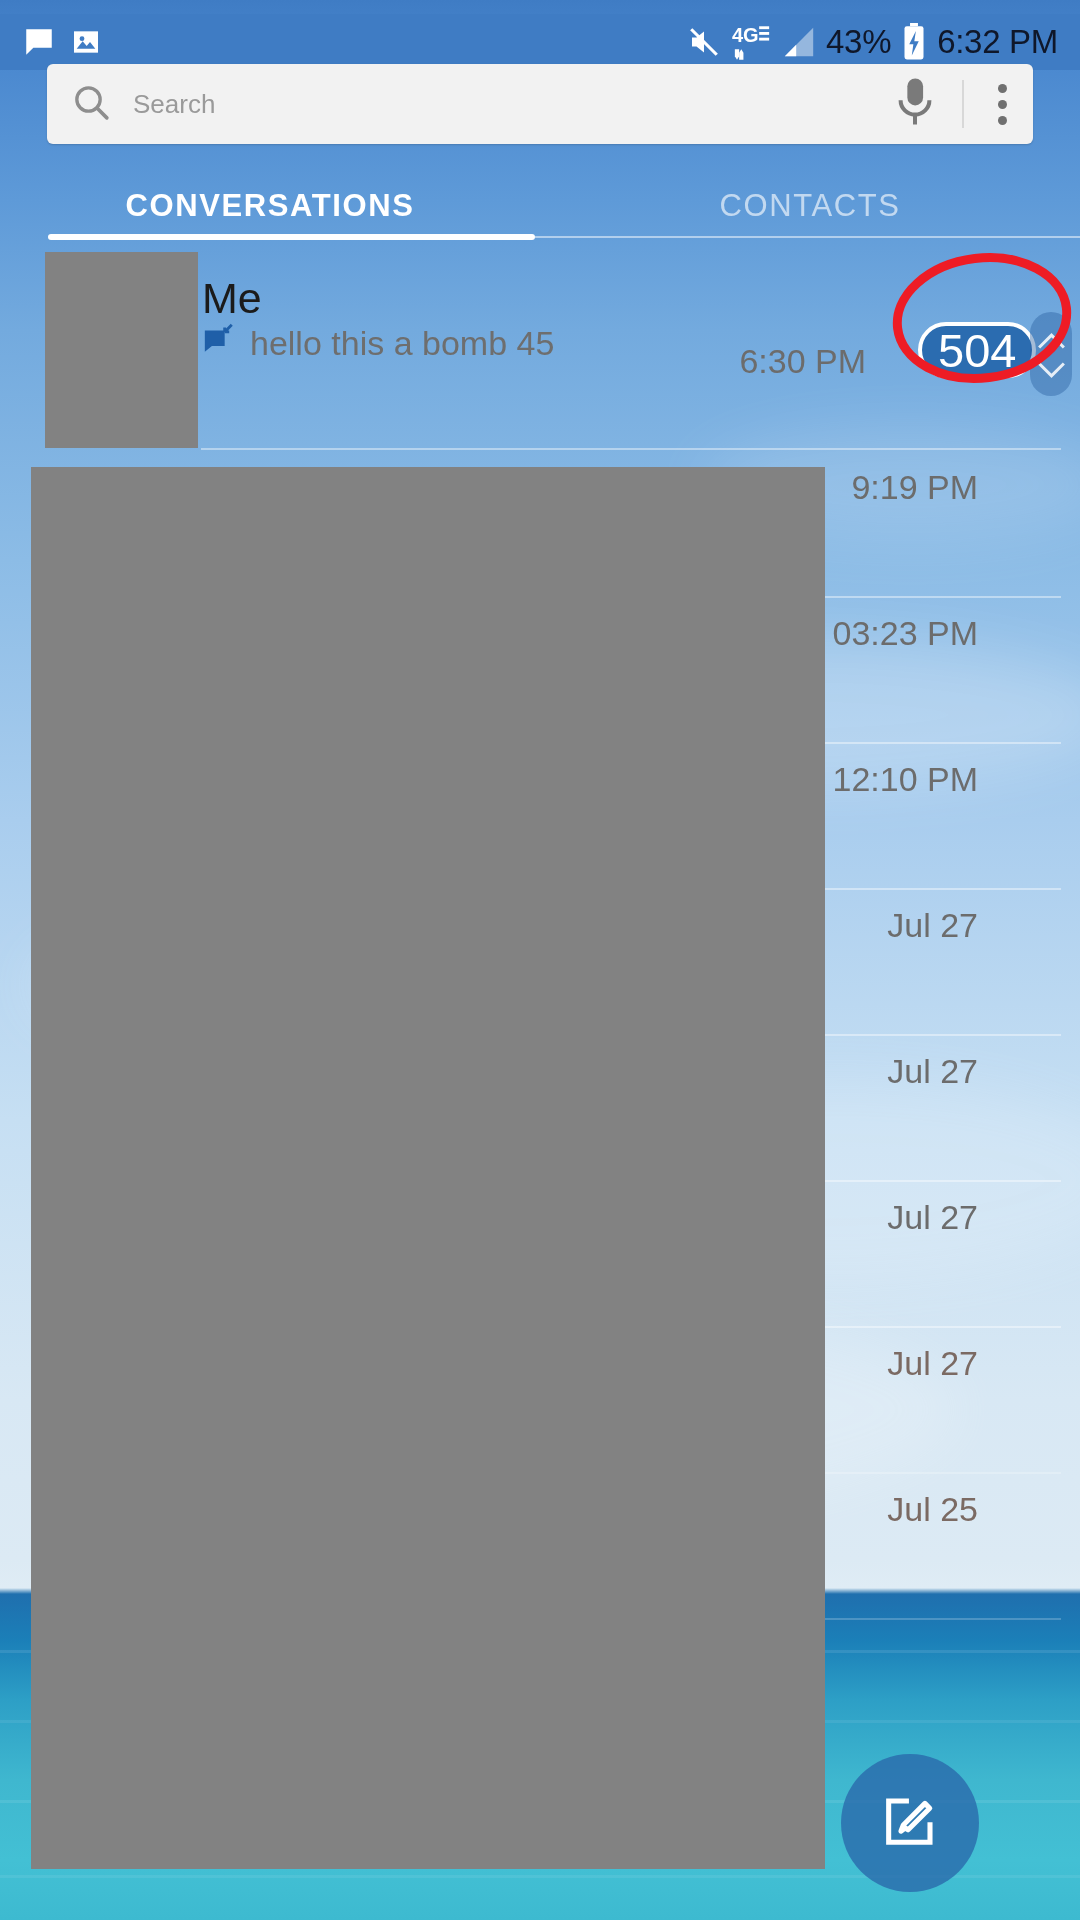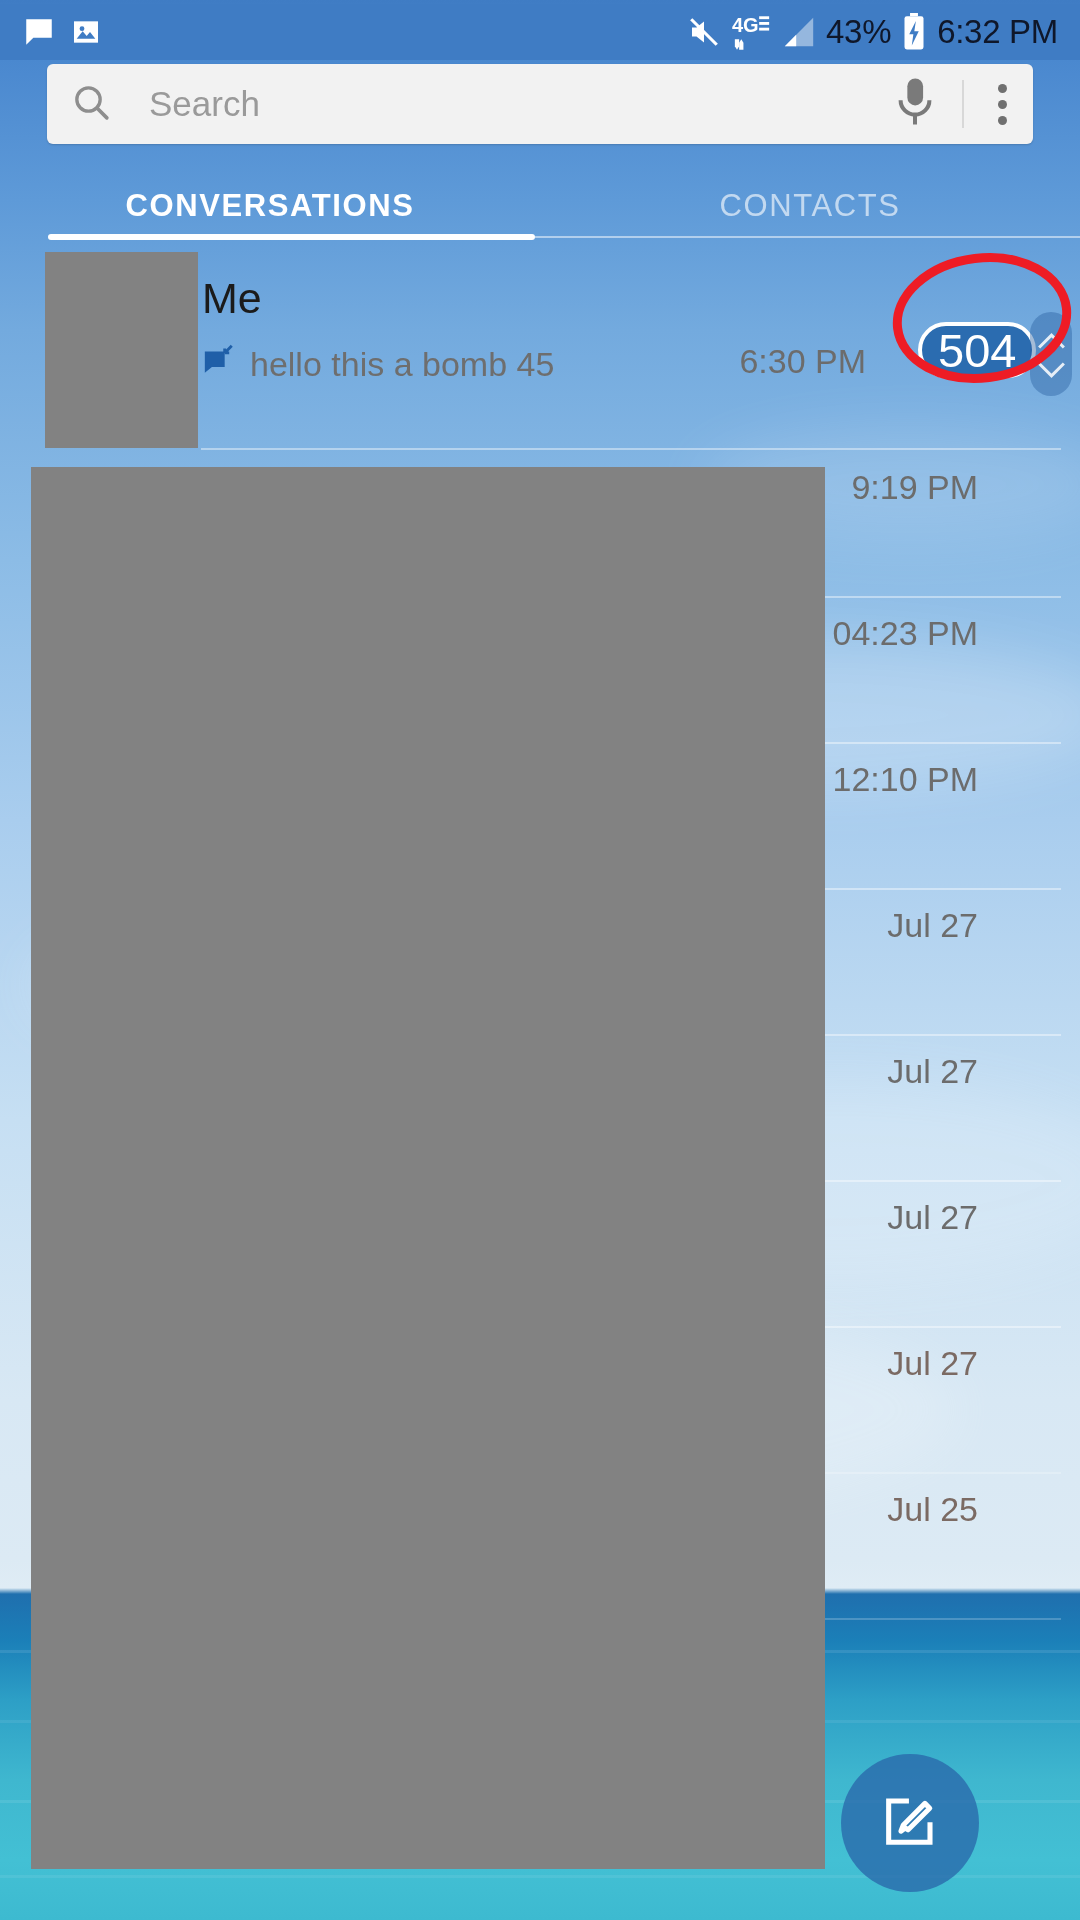--- a/index.html
+++ b/index.html
@@ -34,39 +34,39 @@
   .c1 { left:120px; top:520px; width:520px; height:120px; }
   .c2 { left:480px; top:640px; width:640px; height:150px; opacity:.75; }
   .c3 { left:30px;  top:900px; width:700px; height:170px; opacity:.6; }
   .c4 { left:520px; top:1080px; width:620px; height:200px; opacity:.55; }
   .c5 { left:60px;  top:1300px; width:900px; height:220px; opacity:.5; }
   .c6 { left:700px; top:430px; width:420px; height:110px; opacity:.45; }
   .wave { position:absolute; left:0; width:1080px; height:3px; background:rgba(255,255,255,0.25); }
 
   
   #statusbar {
-    position:absolute; left:0; top:4px; width:1080px; height:56px;
+    position:absolute; left:0; top:14px; width:1080px; height:56px;
     background:#3f7cc4;
     display:flex; align-items:center; justify-content:space-between;
     padding:0 22px;
     gap:20px;
   }
   .sb-left { display:flex; align-items:center; gap:14px; }
   .sb-right { display:flex; align-items:center; gap:10px; }
   .sb-text { color:#0f172a; font-size:33px; font-weight:500; letter-spacing:-.3px; }
   .sb-ico { display:block; }
 
   
   #searchbar {
     position:absolute; left:47px; top:64px; width:986px; height:80px;
     background:#f2f2f2; border-radius:6px;
     display:flex; align-items:center; padding:0 26px 0 24px;
     box-shadow:0 1px 2px rgba(0,0,0,.16);
   }
-  #search-input-text { flex:1; color:#9a9a9a; font-size:35px; margin-left:38px; }
+  #search-input-text { flex:1; color:#9a9a9a; font-size:26px; margin-left:22px; }
   .sb-divider { width:2px; height:48px; background:#d8d8d8; margin:0 34px 0 26px; }
   .dots { display:flex; flex-direction:column; gap:7px; align-items:center; }
   .dots i { width:9px; height:9px; border-radius:50%; background:#707070; display:block; }
 
   
   #tabs {
     position:absolute; left:0; top:160px; width:1080px; height:92px;
     display:flex;
   }
   .tab {
@@ -225,40 +225,40 @@
     <div class="tab inactive">CONTACTS</div>
   </div>
   <div id="tab-underline"></div>
   <div id="tab-rail"></div>
 
   <div id="list">
 
     <div class="row" style="top:0px; height:196px;">
       <div class="avatar" style="top:0px;"></div>
       <div class="conv-name" style="left:186px; top:22px;">Me</div>
-      <div class="conv-prev" style="left:186px; top:70px;margin-top:21px;">
+      <div class="conv-prev" style="left:186px; top:70px;">
         <span>
           <svg width="34" height="34" viewBox="0 0 24 24">
             <path fill="#1f5fa8" d="M2 6h14v11H7l-5 4z"></path>
             <path stroke="#1f5fa8" stroke-width="2" fill="none" d="M21 2l-5 5m0 0h3.2m-3.2 0V3.8"></path>
           </svg>
         </span>
         <span>hello this a bomb 45</span>
       </div>
       <div class="conv-time" style="right:150px; top:90px; width:240px;">6:30 PM</div>
       <div class="row-sep" style="top:196px;"></div>
     </div>
 
     <div class="row" style="top:198px; height:146px;">
       <div class="conv-time" style="right:38px; top:18px; width:280px;">9:19 PM</div>
       <div class="row-sep" style="top:146px;"></div>
     </div>
 
     <div class="row" style="top:344px; height:146px;">
-      <div class="conv-time" style="right:38px; top:18px; width:280px;">04:23 PM</div>
+      <div class="conv-time" style="right:38px; top:18px; width:280px;">03:23 PM</div>
       <div class="row-sep" style="top:146px;"></div>
     </div>
 
     <div class="row" style="top:490px; height:146px;">
       <div class="conv-time" style="right:38px; top:18px; width:280px;">12:10 PM</div>
       <div class="row-sep" style="top:146px;"></div>
     </div>
 
     <div class="row" style="top:636px; height:146px;">
       <div class="conv-time" style="right:38px; top:18px; width:280px;">Jul 27</div>

